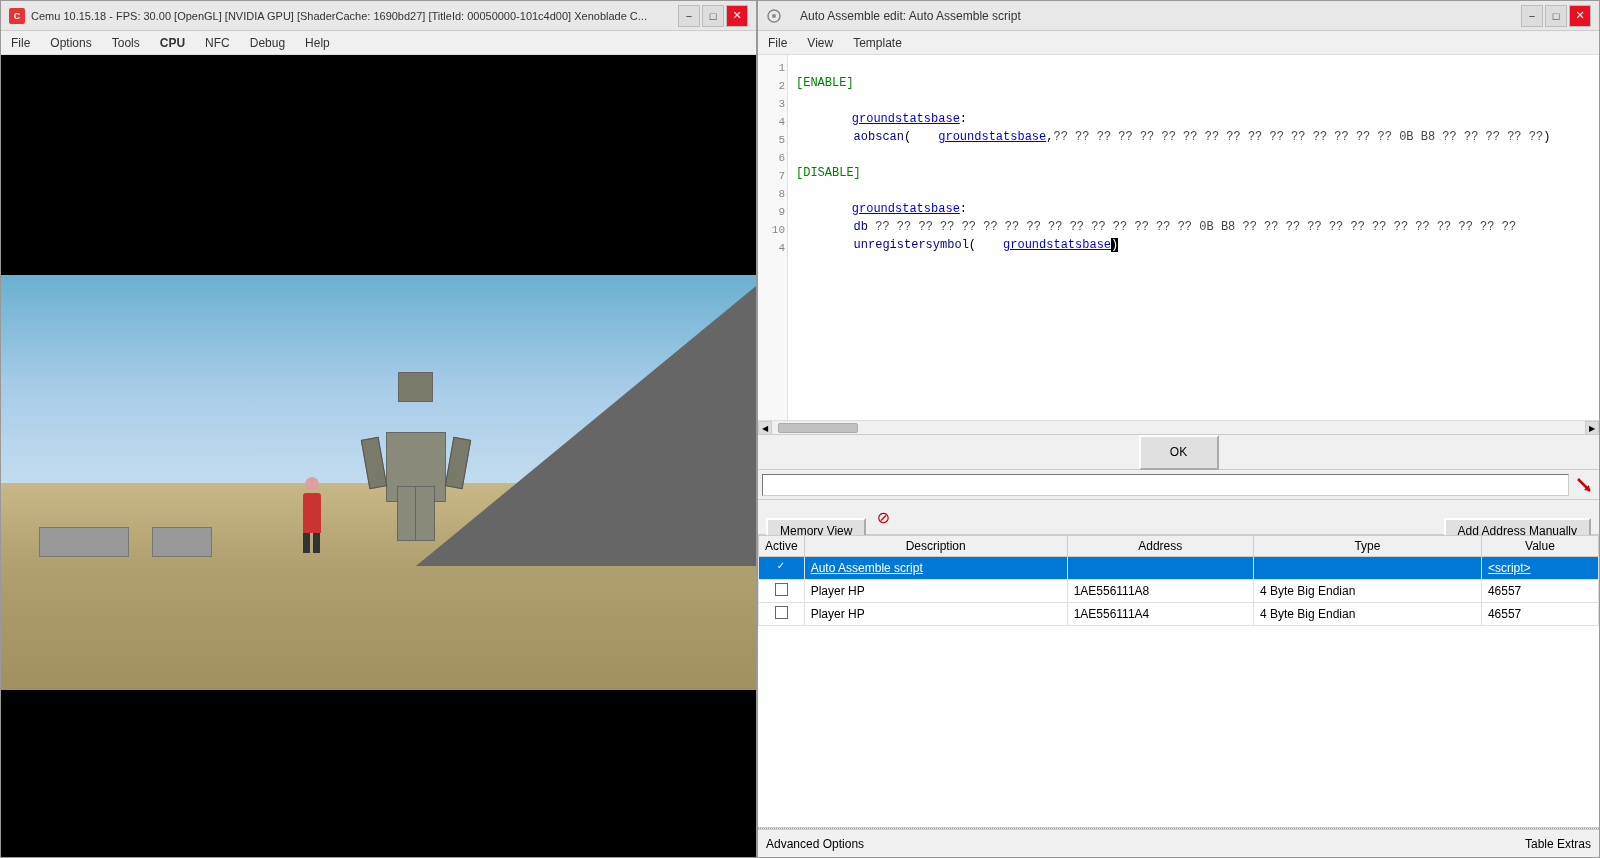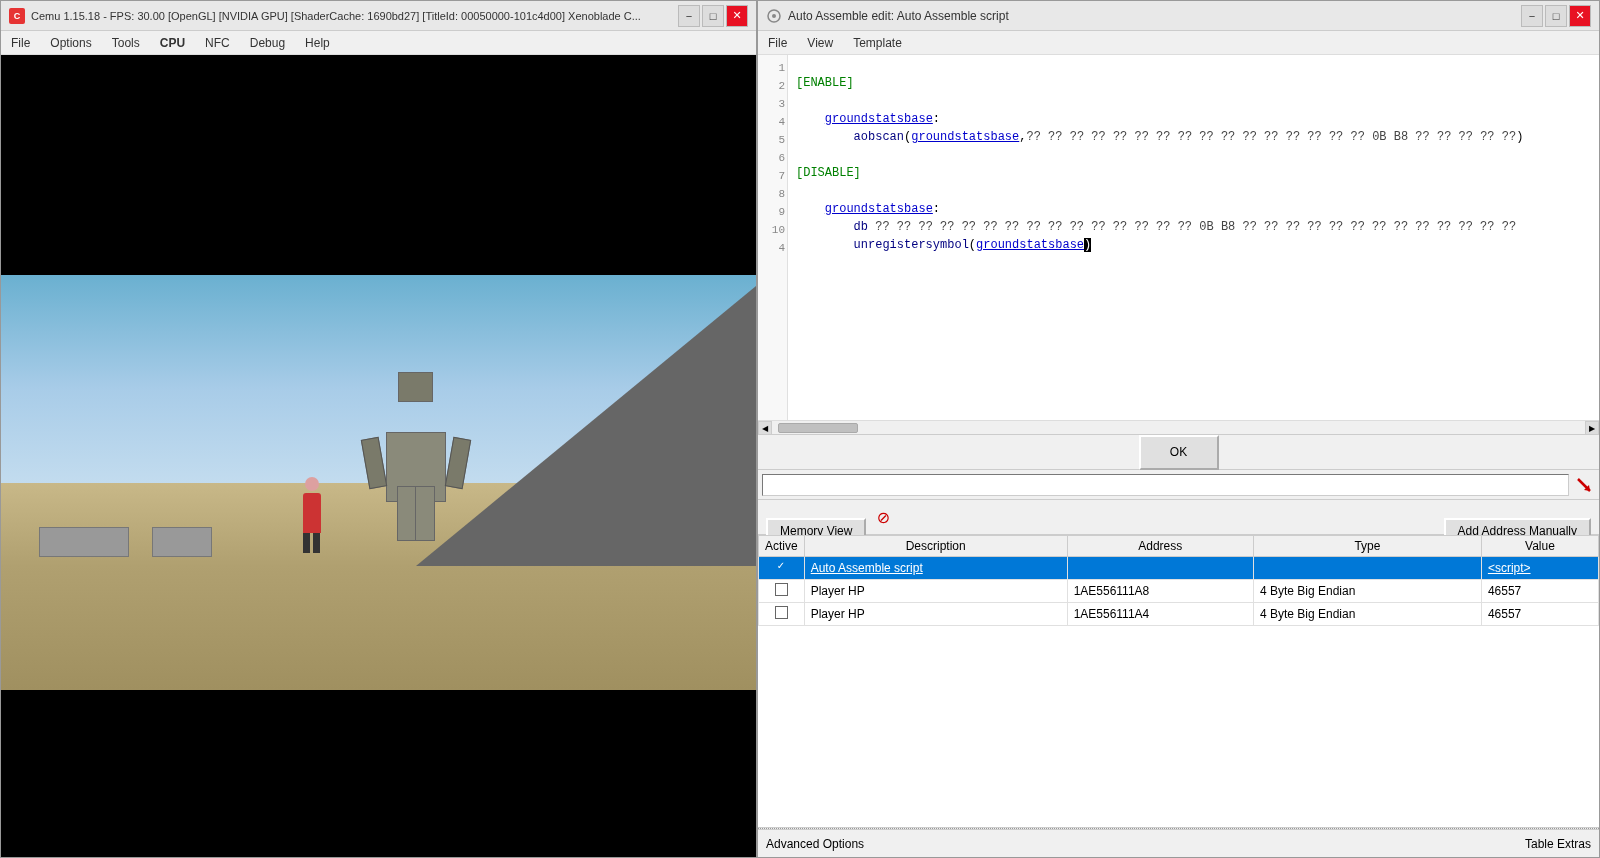--- a/index.html
+++ b/index.html
@@ -180,20 +180,21 @@
       display: flex;
       flex-direction: column;
     }
     .ce-titlebar {
       height: 30px;
       background: #e8e8e8;
       display: flex;
       align-items: center;
       padding: 0 8px;
       border-bottom: 1px solid #ccc;
+      gap: 12px;
     }
     .ce-icon {
       width: 16px; height: 16px;
       margin-right: 6px;
       display: flex; align-items: center; justify-content: center;
     }
     .ce-title-text { flex: 1; font-size: 12px; color: #333; }
     .ce-window-controls { display: flex; gap: 2px; }
     .ce-window-btn {
       width: 22px; height: 22px;
@@ -278,21 +279,21 @@
       border: 1px solid #ccc;
       display: flex; align-items: center; justify-content: center;
       font-size: 8px; cursor: pointer;
     }
     .aa-scrollbar-arrow-l { left: 0; }
     .aa-scrollbar-arrow-r { right: 0; }
 
     
     .kw-enable { color: #008000; }
     .kw-disable { color: #008000; }
-    .kw-label { color: #0000cc; text-decoration: underline; }
+    .kw-label { color: #0000cc; text-decoration: underline; margin-left: 27px; }
     .kw-func { color: #000080; }
     .kw-hex { color: #444; }
     .kw-cursor { background: #000; color: #fff; }
 
     
     .aa-ok-area {
       height: 35px;
       background: #f0f0f0;
       border-bottom: 1px solid #ccc;
       display: flex;
@@ -428,21 +429,21 @@
       border-top: 1px dotted #999;
       margin: 0;
     }
   </style>
 </head>
 <body>
 
 <div class="cemu-window">
   <div class="cemu-titlebar">
     <div class="cemu-icon">C</div>
-    <span class="cemu-title-text">Cemu 1.15.18 - FPS: 30.00 [OpenGL] [NVIDIA GPU] [ShaderCache: 1690bd27] [TitleId: 00050000-101c4d00] Xenoblade C...</span>
+    <span class="cemu-title-text">Cemu 10.15.18 - FPS: 30.00 [OpenGL] [NVIDIA GPU] [ShaderCache: 1690bd27] [TitleId: 00050000-101c4d00] Xenoblade C...</span>
     <div class="cemu-window-controls">
       <div class="cemu-window-btn">−</div>
       <div class="cemu-window-btn">□</div>
       <div class="cemu-window-btn close">✕</div>
     </div>
   </div>
   <div class="cemu-menubar">
     <div class="cemu-menu-item">File</div>
     <div class="cemu-menu-item">Options</div>
     <div class="cemu-menu-item">Tools</div>

